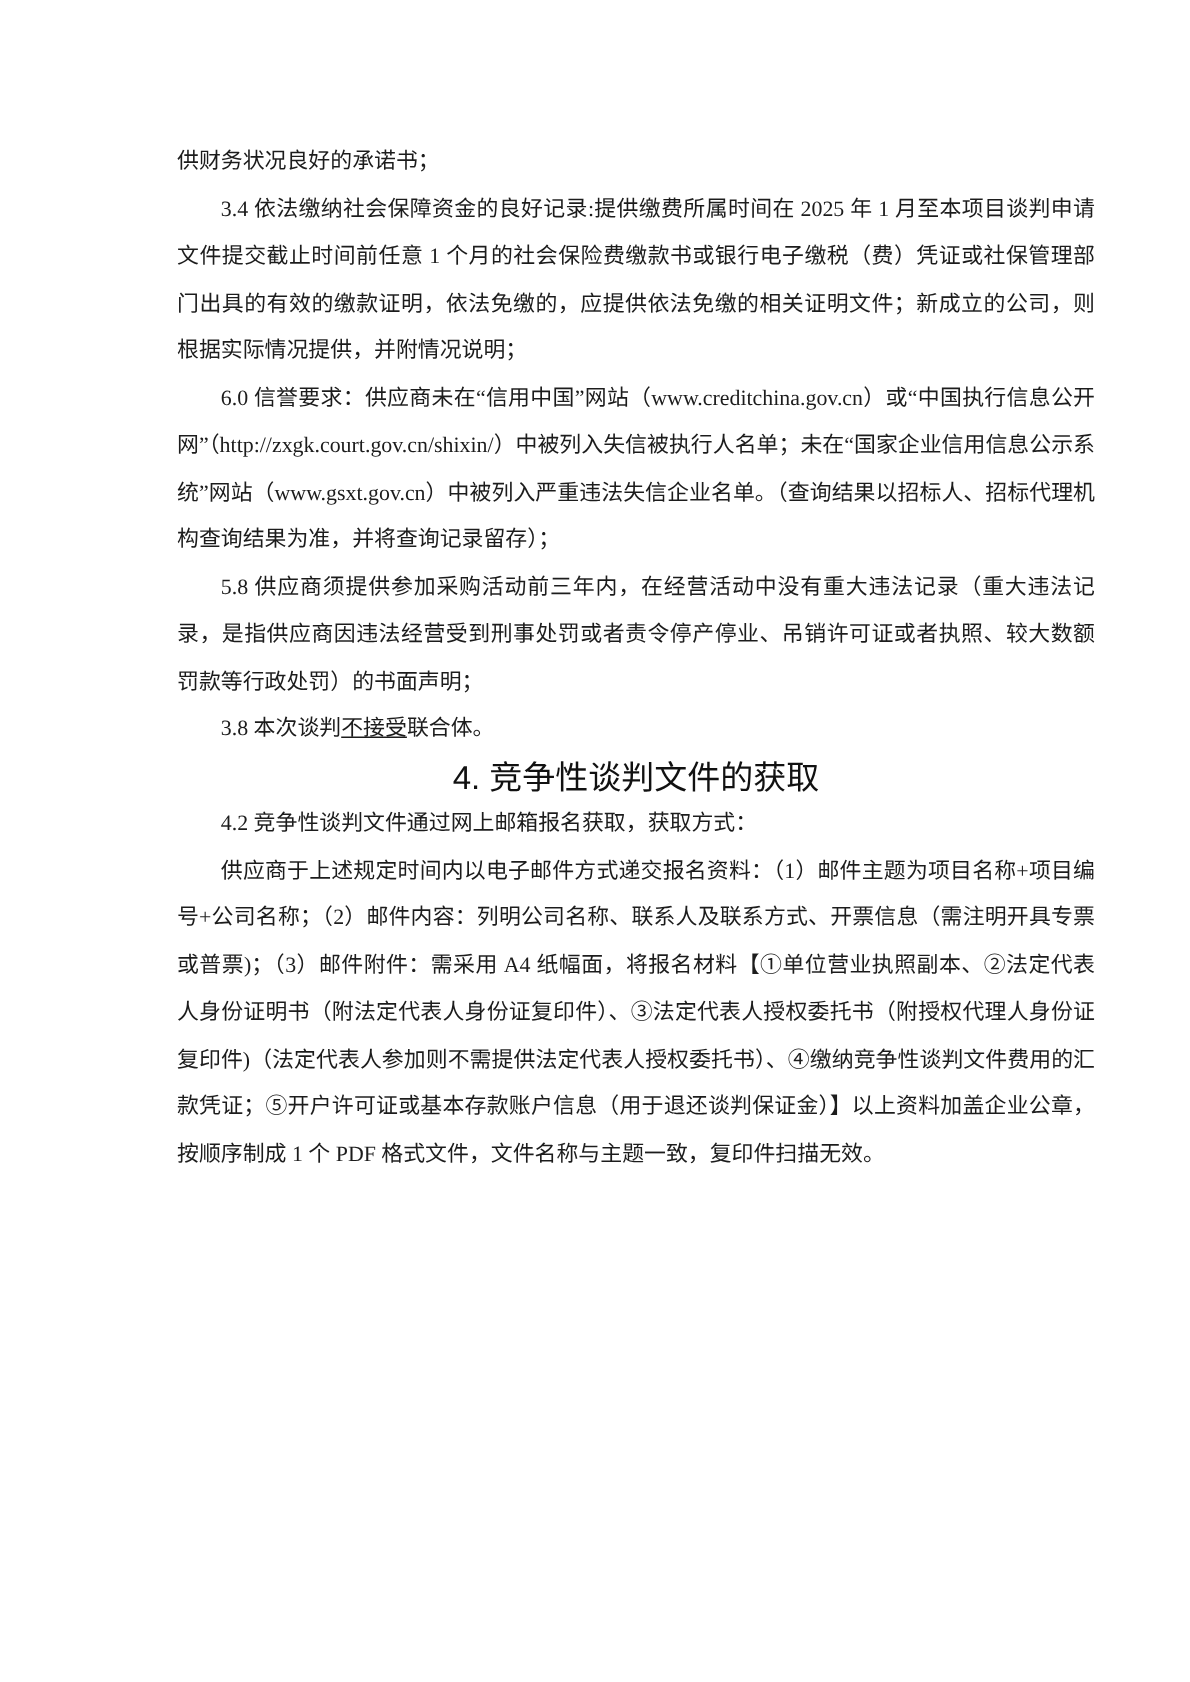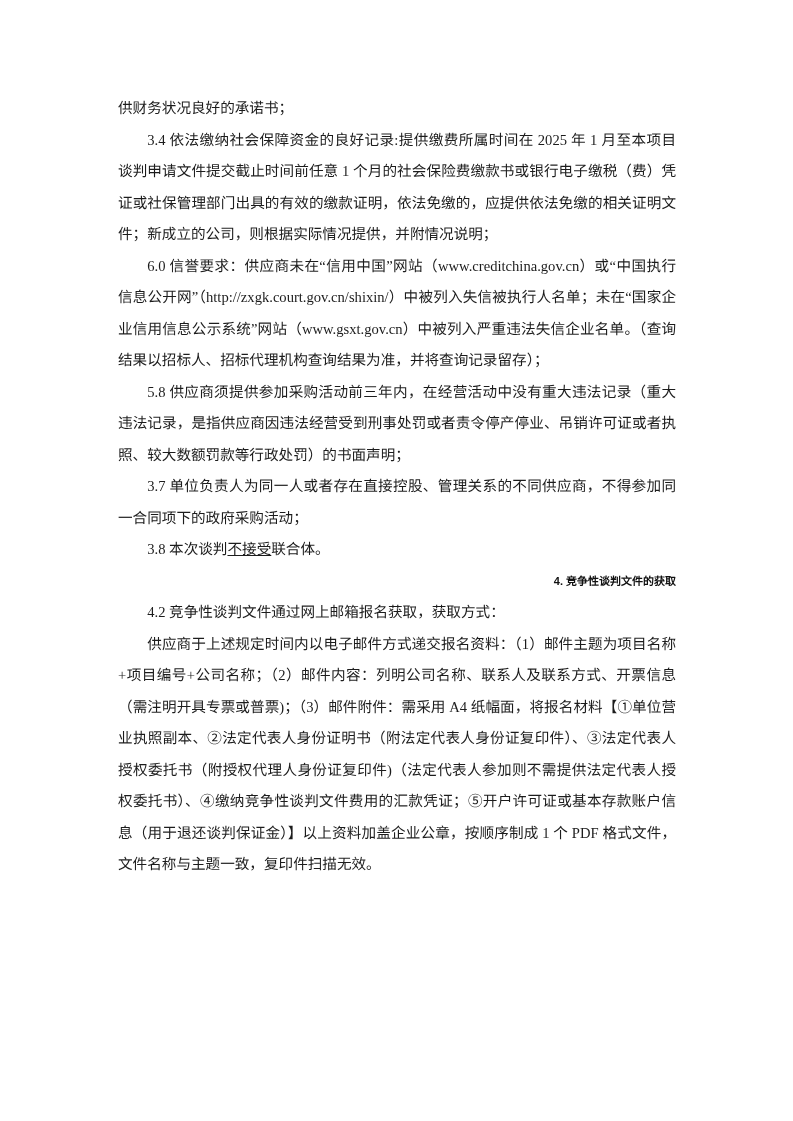--- a/index.html
+++ b/index.html
@@ -7,21 +7,21 @@
     padding: 0;
     background: #ffffff;
   }
   .page {
     position: relative;
     width: 793px;
     height: 1121px;
     margin: 0 auto;
     background: #ffffff;
     box-sizing: border-box;
-    padding: 93px 117px 0 118px;
+    padding: 93px 63px 0 118px;
     font-family: "Liberation Serif", "DejaVu Serif", serif;
     color: #1c1c1c;
     font-size: 14.6px;
     line-height: 31.5px;
     overflow: hidden;
   }
   .para {
     margin: 0;
     text-align: justify;
     overflow-wrap: break-word;
@@ -29,42 +29,41 @@
   .indent {
     text-indent: 2em;
   }
   .emphasis {
     font-weight: normal;
     text-decoration: underline;
   }
   .section-heading {
     margin: 0;
     font-family: "Liberation Sans", "DejaVu Sans", sans-serif;
-    font-weight: bold;
-    font-size: 11px;
+    font-weight: normal;
+    font-size: 22px;
     line-height: 31.5px;
     color: #111111;
-    text-align: right;
+    text-align: center;
   }
 </style>
 </head>
 <body>
 
 <div class="page">
 
   <p class="para">供财务状况良好的承诺书；</p>
 
 
   <p class="para indent">3.4 依法缴纳社会保障资金的良好记录:提供缴费所属时间在 2025 年 1 月至本项目谈判申请文件提交截止时间前任意 1 个月的社会保险费缴款书或银行电子缴税（费）凭证或社保管理部门出具的有效的缴款证明，依法免缴的，应提供依法免缴的相关证明文件；新成立的公司，则根据实际情况提供，并附情况说明；</p>
 
   <p class="para indent">6.0 信誉要求：供应商未在“信用中国”网站（www.creditchina.gov.cn）或“中国执行信息公开网”（http://zxgk.court.gov.cn/shixin/）中被列入失信被执行人名单；未在“国家企业信用信息公示系统”网站（www.gsxt.gov.cn）中被列入严重违法失信企业名单。（查询结果以招标人、招标代理机构查询结果为准，并将查询记录留存）；</p>
 
   <p class="para indent">5.8 供应商须提供参加采购活动前三年内，在经营活动中没有重大违法记录（重大违法记录，是指供应商因违法经营受到刑事处罚或者责令停产停业、吊销许可证或者执照、较大数额罚款等行政处罚）的书面声明；</p>
 
-  <p class="para indent">3.7 单位负责人为同一人或者存在直接控股、管理关系的不同供应商，不得参加同一合同项下的政府采购活动；</p>
 
   <p class="para indent"><span>3.8 本次谈判</span><span class="emphasis">不接受</span><span>联合体。</span></p>
 
   <h2 class="section-heading">4. 竞争性谈判文件的获取</h2>
 
 
   <p class="para indent">4.2 竞争性谈判文件通过网上邮箱报名获取，获取方式：</p>
 
   <p class="para indent">供应商于上述规定时间内以电子邮件方式递交报名资料：（1）邮件主题为项目名称+项目编号+公司名称；（2）邮件内容：列明公司名称、联系人及联系方式、开票信息（需注明开具专票或普票)；（3）邮件附件：需采用 A4 纸幅面，将报名材料【①单位营业执照副本、②法定代表人身份证明书（附法定代表人身份证复印件）、③法定代表人授权委托书（附授权代理人身份证复印件)（法定代表人参加则不需提供法定代表人授权委托书）、④缴纳竞争性谈判文件费用的汇款凭证；⑤开户许可证或基本存款账户信息（用于退还谈判保证金）】以上资料加盖企业公章，按顺序制成 1 个 PDF 格式文件，文件名称与主题一致，复印件扫描无效。</p>
 

